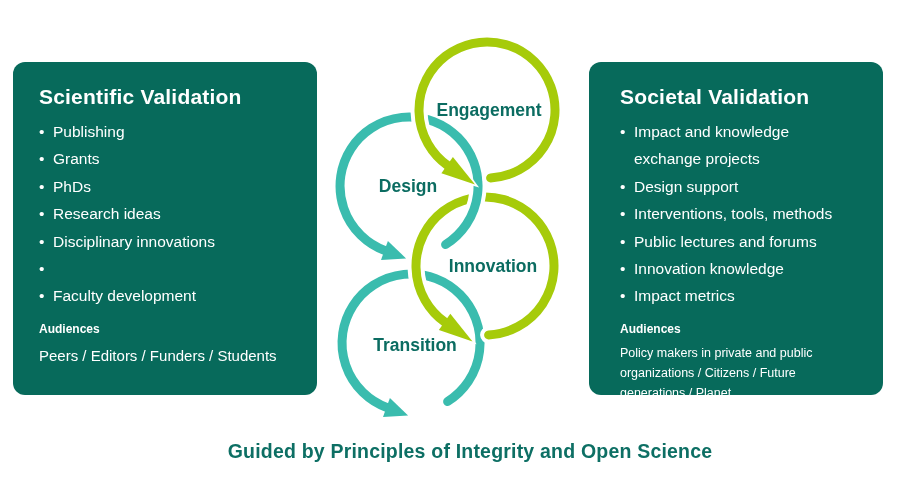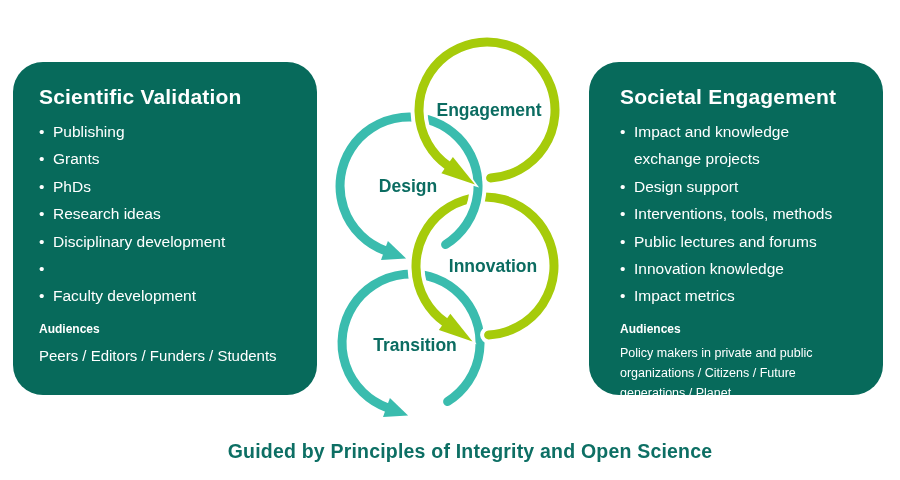--- a/index.html
+++ b/index.html
@@ -1,19 +1,19 @@
 <!DOCTYPE html>
 <html><head>
 <meta charset="utf-8">
 <style>
   html,body{margin:0;padding:0;background:#fff;}
   .stage{position:relative;width:900px;height:480px;background:var(--bg,#fff);
          font-family:"Liberation Sans",sans-serif;overflow:hidden;}
   .panel{position:absolute;top:62px;height:333px;background:var(--panel,#076a5b);
-         border-radius:30px;color:var(--paneltext,#fff);box-sizing:border-box;
+         border-radius:12px;color:var(--paneltext,#fff);box-sizing:border-box;
          padding:23px 24px 0 26px;}
   .panel.left{left:13px;width:304px;}
   .panel.right{left:589px;width:294px;padding-left:31px;padding-right:24px;}
   .panel h2{font-size:21px;font-weight:bold;margin:0 0 9px 0;letter-spacing:.2px;}
   .panel ul{list-style:none;margin:0;padding:0;}
   .panel li{display:flex;font-size:15.5px;line-height:27.4px;}
   .panel li .b{flex:none;width:14px;}
   .aud{font-weight:bold;font-size:12px;margin:12px 0 0 0;}
   .audline{font-size:15px;margin:11px 0 0 0;}
   .panel.right .audline{font-size:12.5px;line-height:20px;margin-top:7px;max-width:234px;}
@@ -42,21 +42,21 @@
       <li>
           <span class="b">•</span>
           <span>PhDs</span>
         </li>
       <li>
           <span class="b">•</span>
           <span>Research ideas</span>
         </li>
       <li>
           <span class="b">•</span>
-          <span>Disciplinary development</span>
+          <span>Disciplinary innovations</span>
         </li>
       <li>
           <span class="b">•</span>
         </li>
       <li>
           <span class="b">•</span>
           <span>Faculty development</span>
         </li>
     </ul>
     <p class="aud">Audiences</p>
@@ -106,21 +106,21 @@
     L 452.9 156.9 Z" fill="#a6cb0a"></path>
         </g>
       </g>
     <text x="489" y="116">Engagement</text>
     <text x="408" y="192">Design</text>
     <text x="493" y="272">Innovation</text>
     <text x="415" y="351">Transition</text>
   </svg>
 
   <section class="panel right">
-    <h2>Societal Engagement</h2>
+    <h2>Societal Validation</h2>
     <ul>
       <li>
           <span class="b">•</span>
           <span>Impact and knowledge exchange projects</span>
         </li>
       <li>
           <span class="b">•</span>
           <span>Design support</span>
         </li>
       <li>

